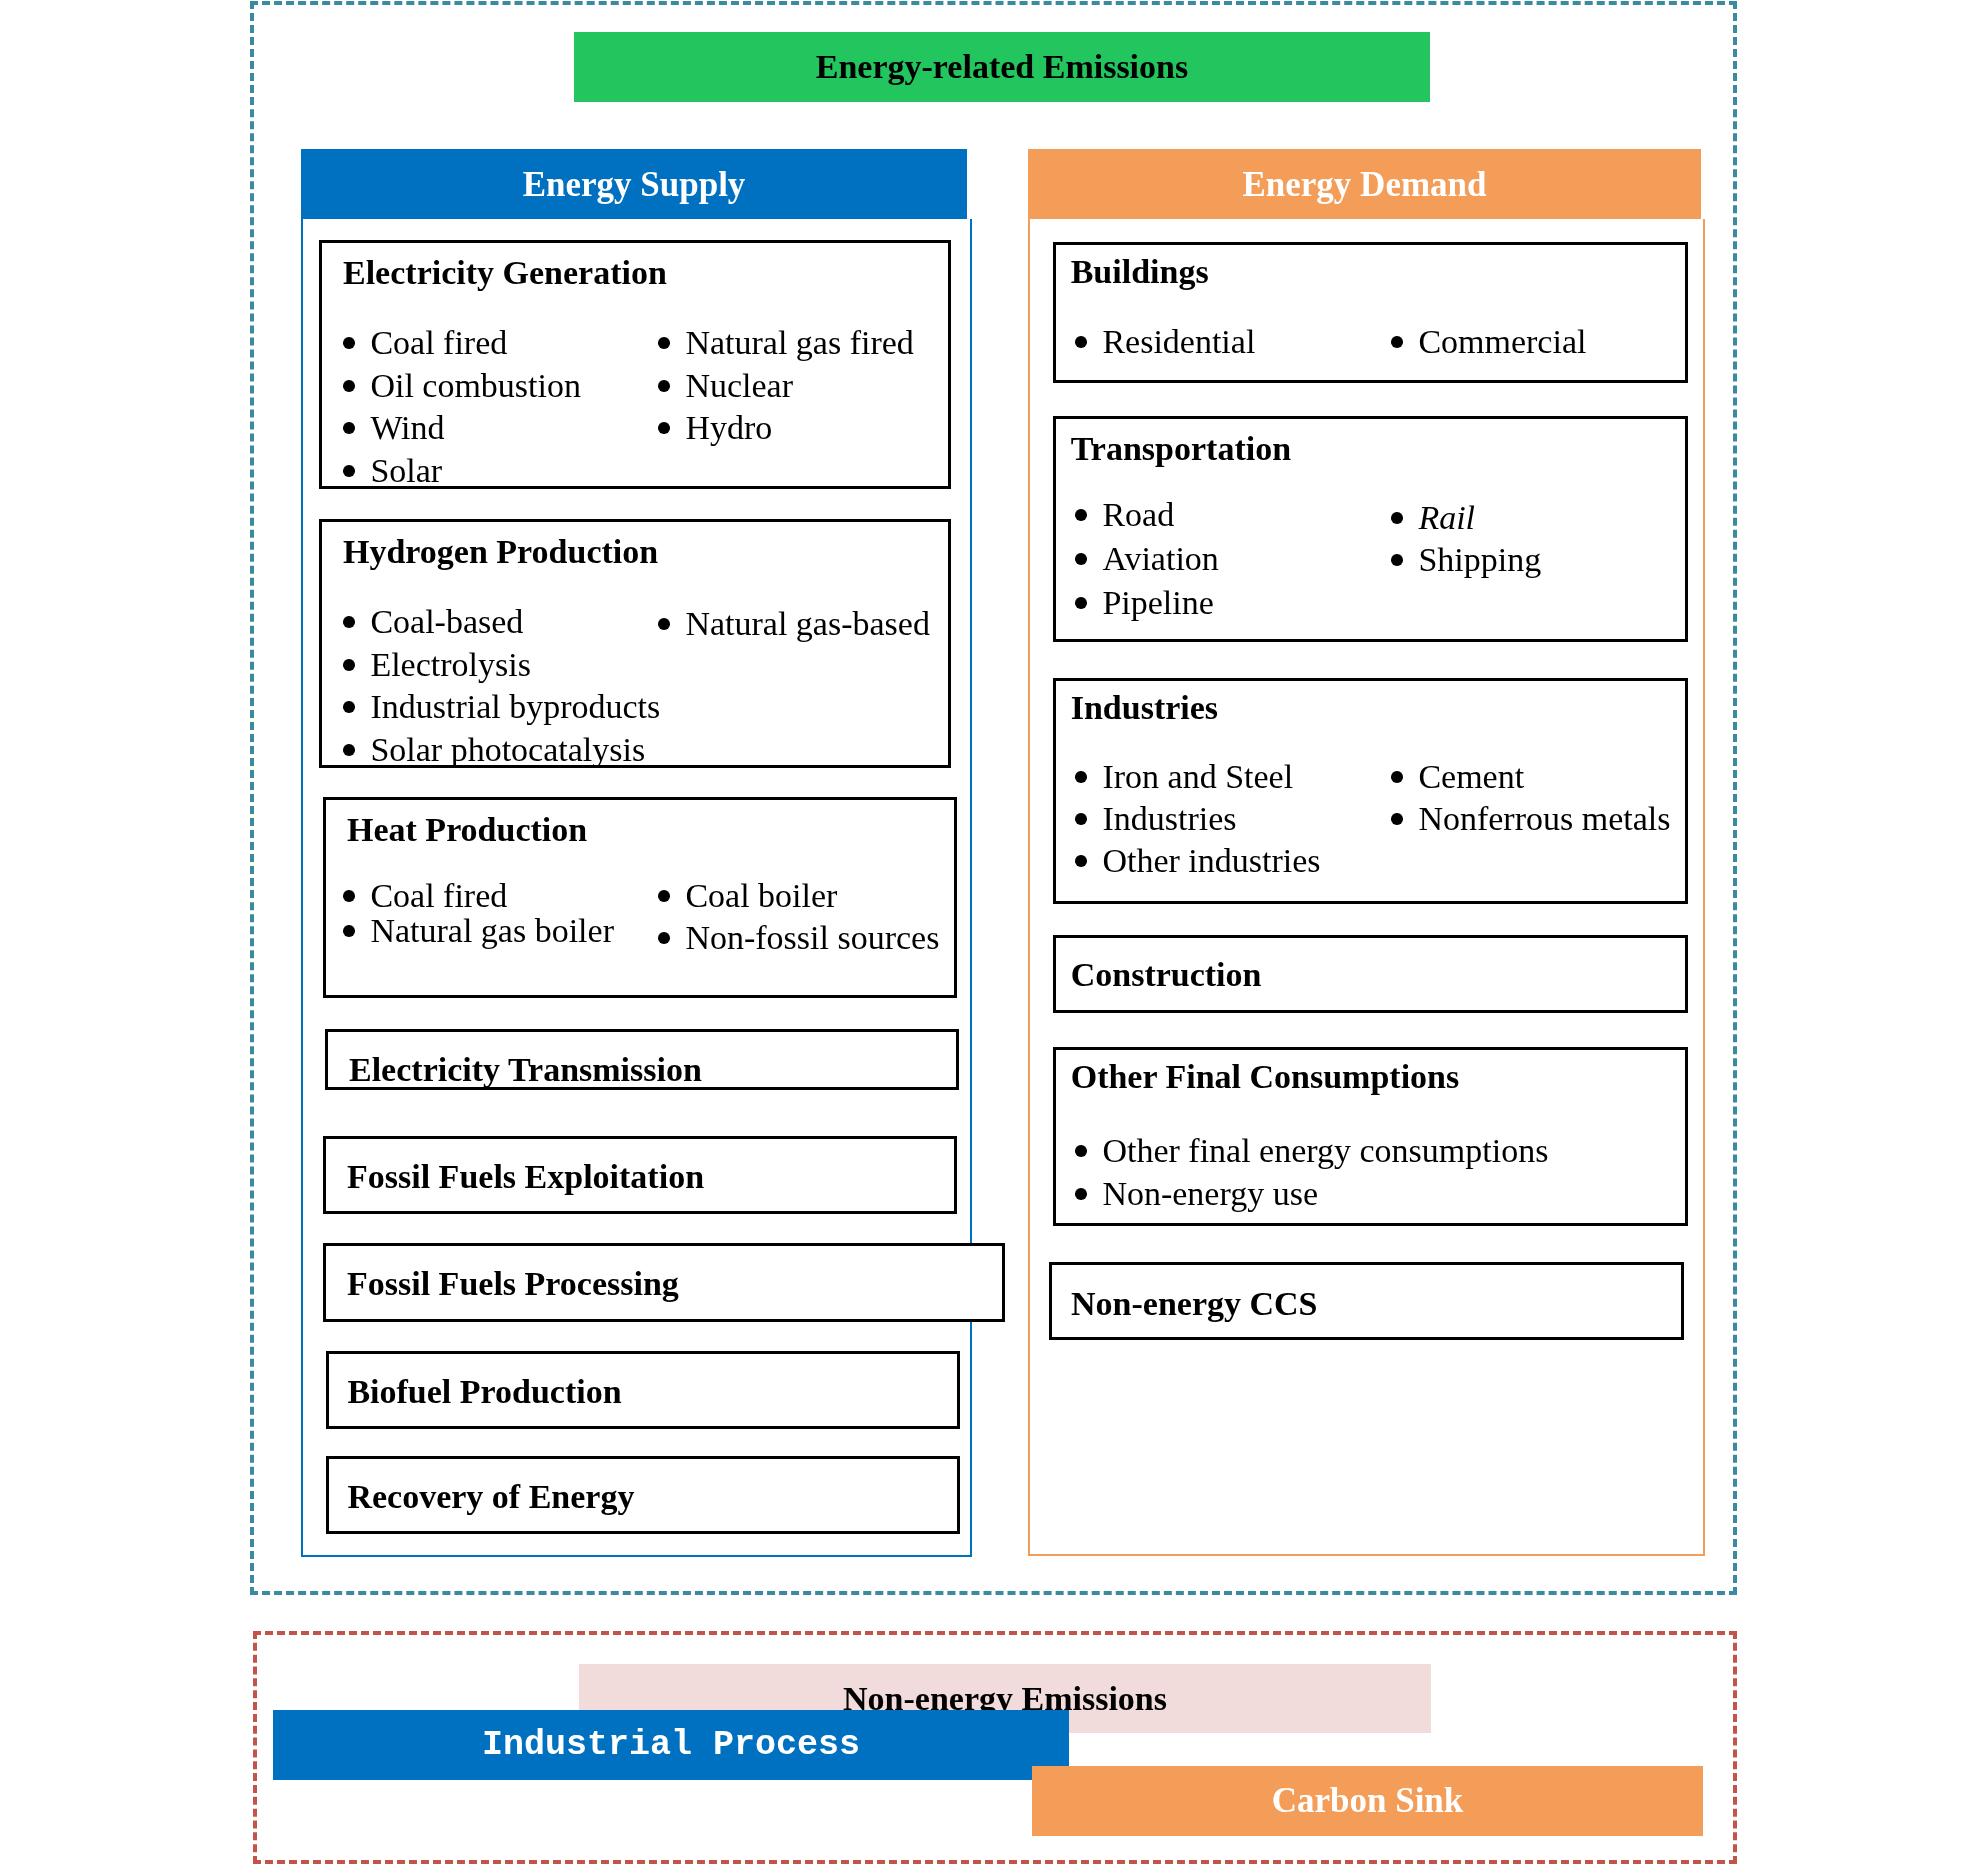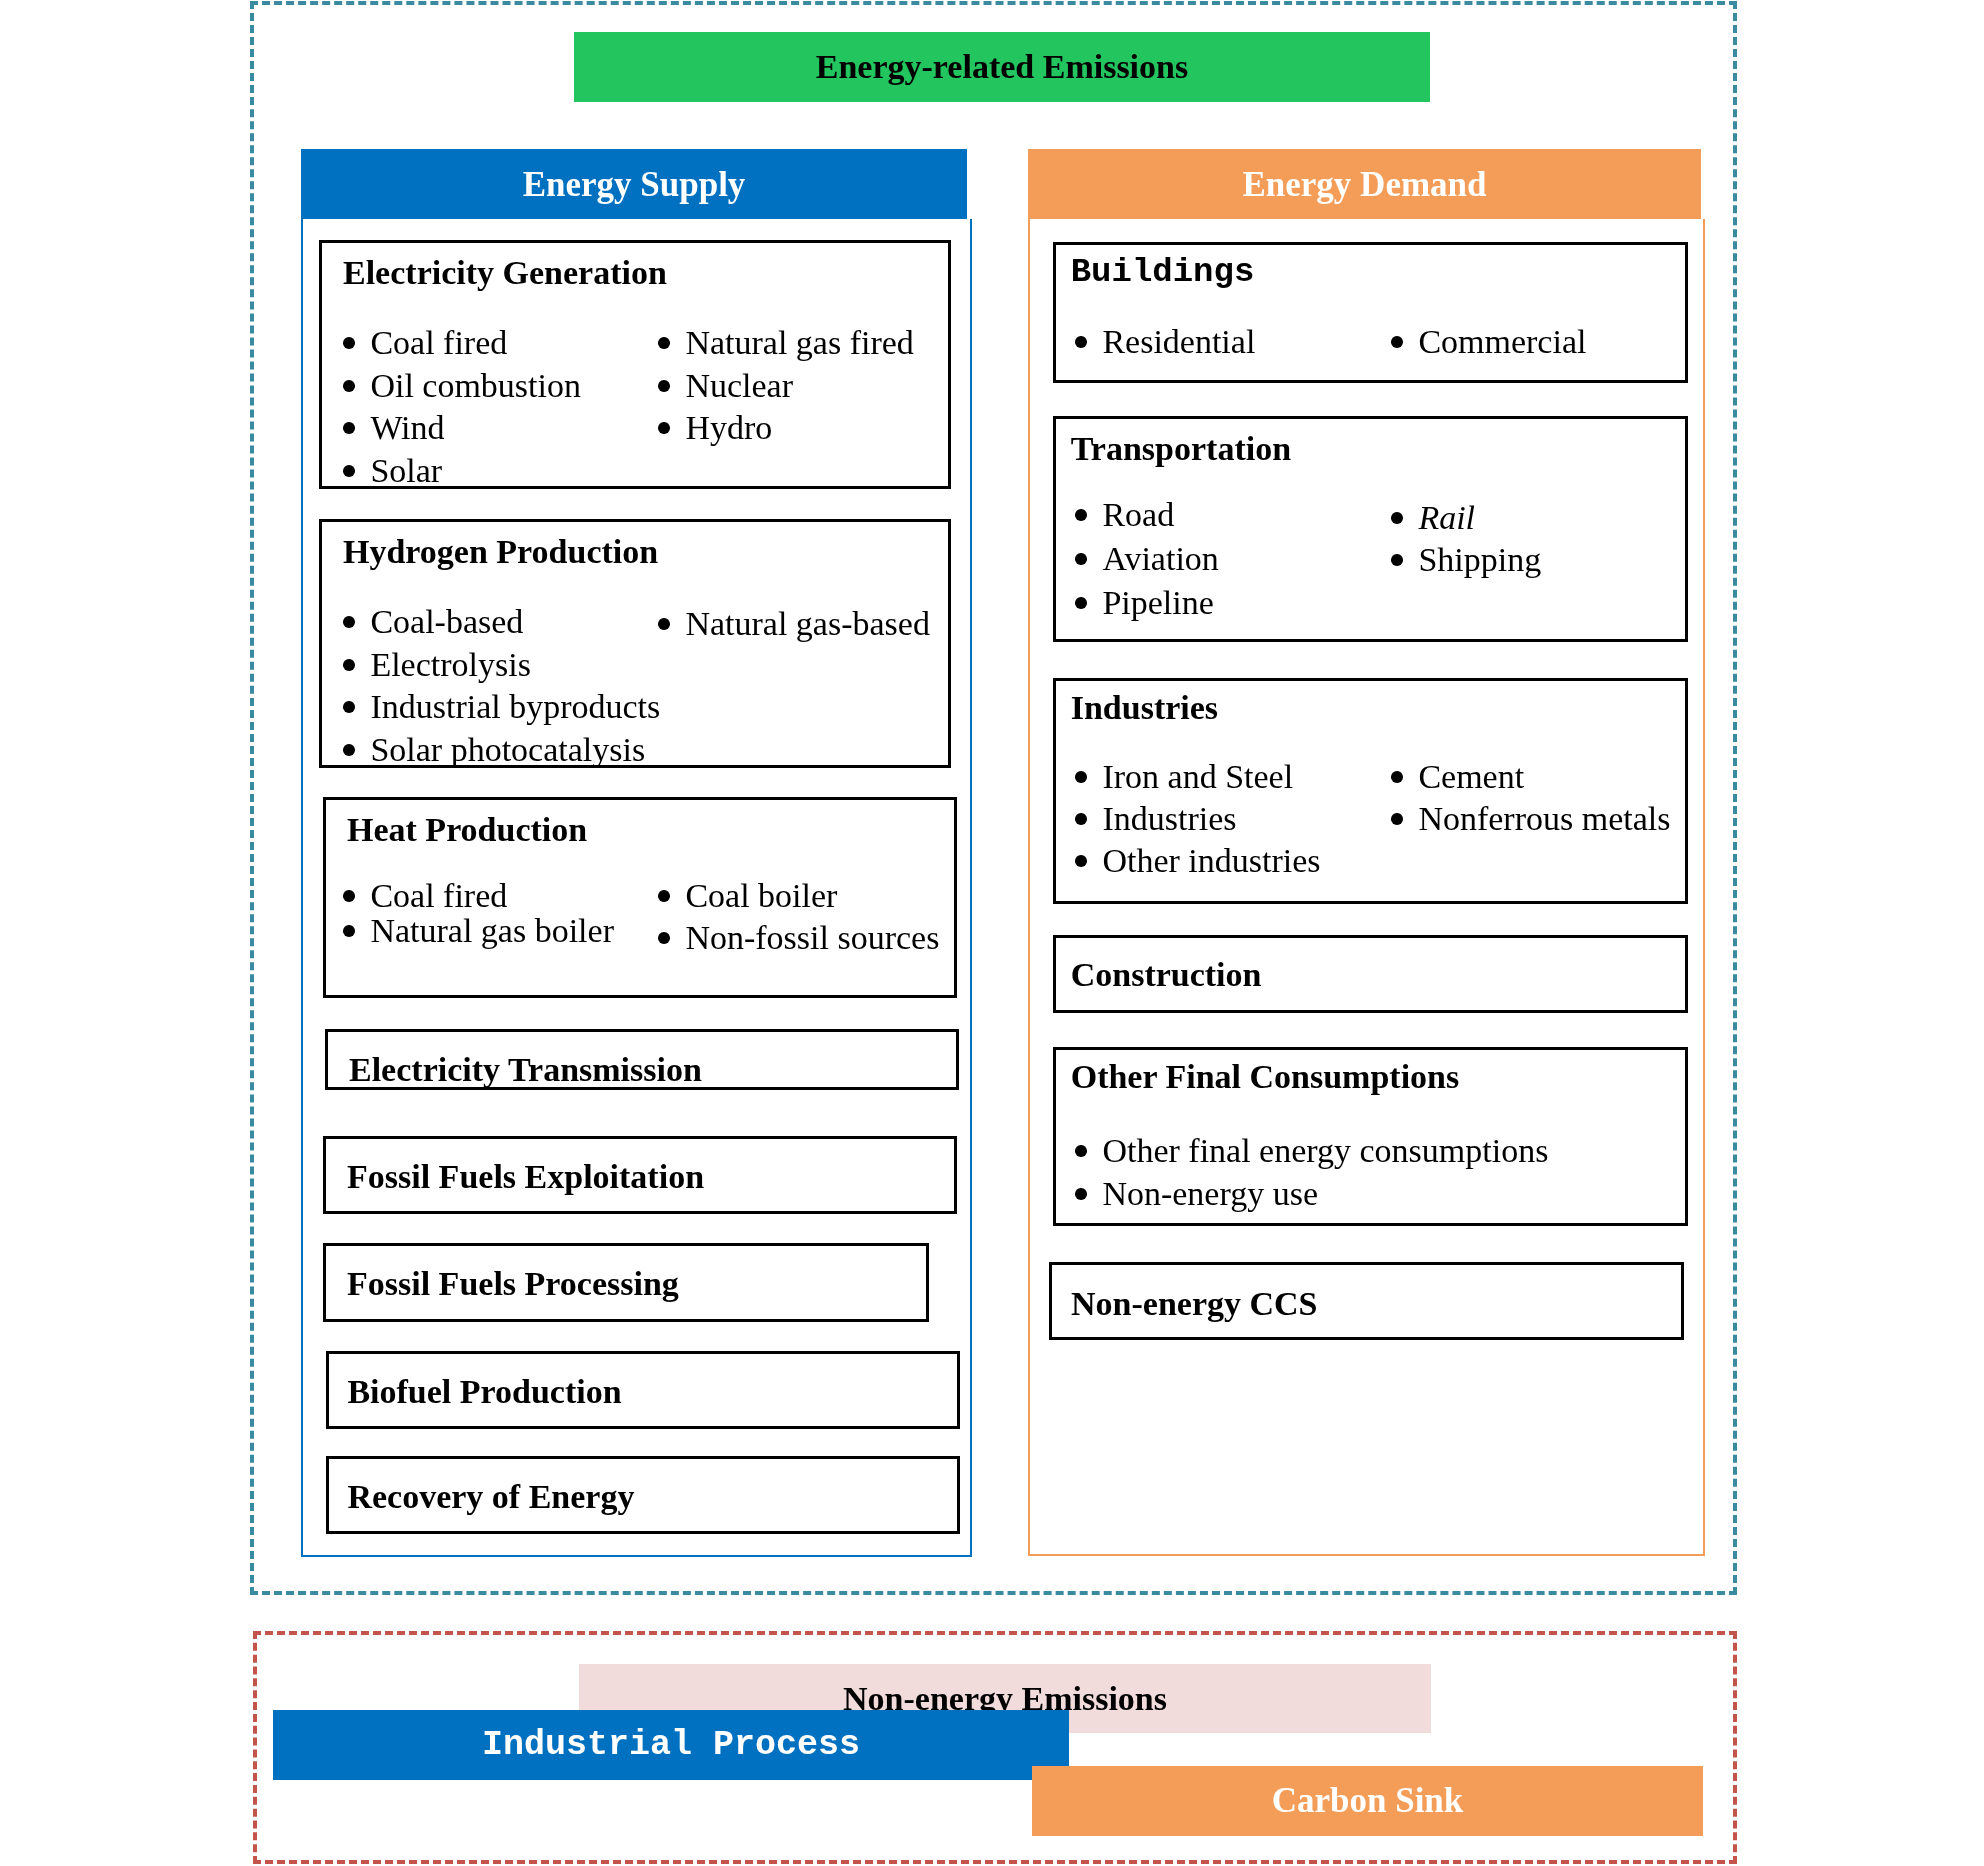--- a/index.html
+++ b/index.html
@@ -60,37 +60,37 @@
   <div class="item" style="left:332px; top:79px;"><span class="dot"></span><span>Coal boiler</span></div>
   <div class="item" style="left:332px; top:121px;"><span class="dot"></span><span>Non-fossil sources</span></div>
 </div>
 
 <div class="abs box" style="left:325px; top:1029px; width:634px; height:61px;">
   <div class="box-title" style="top:19px;">Electricity Transmission</div>
 </div>
 <div class="abs box" style="left:323px; top:1136px; width:634px; height:78px;">
   <div class="box-title" style="top:19px;">Fossil Fuels Exploitation</div>
 </div>
-<div class="abs box" style="left:323px; top:1243px; width:606px; height:79px;">
+<div class="abs box" style="left:323px; top:1243px; width:682px; height:79px;">
   <div class="box-title" style="top:19px;">Fossil Fuels Processing</div>
 </div>
 <div class="abs box" style="left:326px; top:1351px; width:634px; height:78px;">
   <div class="box-title" style="top:19px; left:18.4px;">Biofuel Production</div>
 </div>
 <div class="abs box" style="left:326px; top:1456px; width:634px; height:78px;">
   <div class="box-title" style="top:19px; left:18.4px;">Recovery of Energy</div>
 </div>
 
 <div class="abs hdr" style="left:1028px; top:149px; width:673px; height:72px; background:#f49d58;">
   <span>Energy Demand</span>
 </div>
 <div class="abs col-frame" style="left:1028px; top:219px; width:677px; height:1337px; border:2.6px solid #f49d58; border-top:none;"></div>
 
 <div class="abs box" style="left:1053px; top:242px; width:635px; height:141px;">
-  <div class="box-title" style="top:8.4px; left:14.7px;font-family:Liberation Mono, monospace;">Buildings</div>
+  <div class="box-title" style="top:8.4px; left:14.7px;">Buildings</div>
   <div class="item" style="left:19px; top:80px;"><span class="dot"></span><span>Residential</span></div>
   <div class="item" style="left:335px; top:80px;"><span class="dot"></span><span>Commercial</span></div>
 </div>
 
 <div class="abs box" style="left:1053px; top:416px; width:635px; height:226px;">
   <div class="box-title" style="top:10.5px; left:14.7px;">Transportation</div>
   <div class="item" style="left:19px; top:79px;"><span class="dot"></span><span>Road</span></div>
   <div class="item" style="left:19px; top:123px;"><span class="dot"></span><span>Aviation</span></div>
   <div class="item" style="left:19px; top:167px;"><span class="dot"></span><span>Pipeline</span></div>
   <div class="item" style="left:335px; top:82px;font-style:italic;"><span class="dot"></span><span>Rail</span></div>

